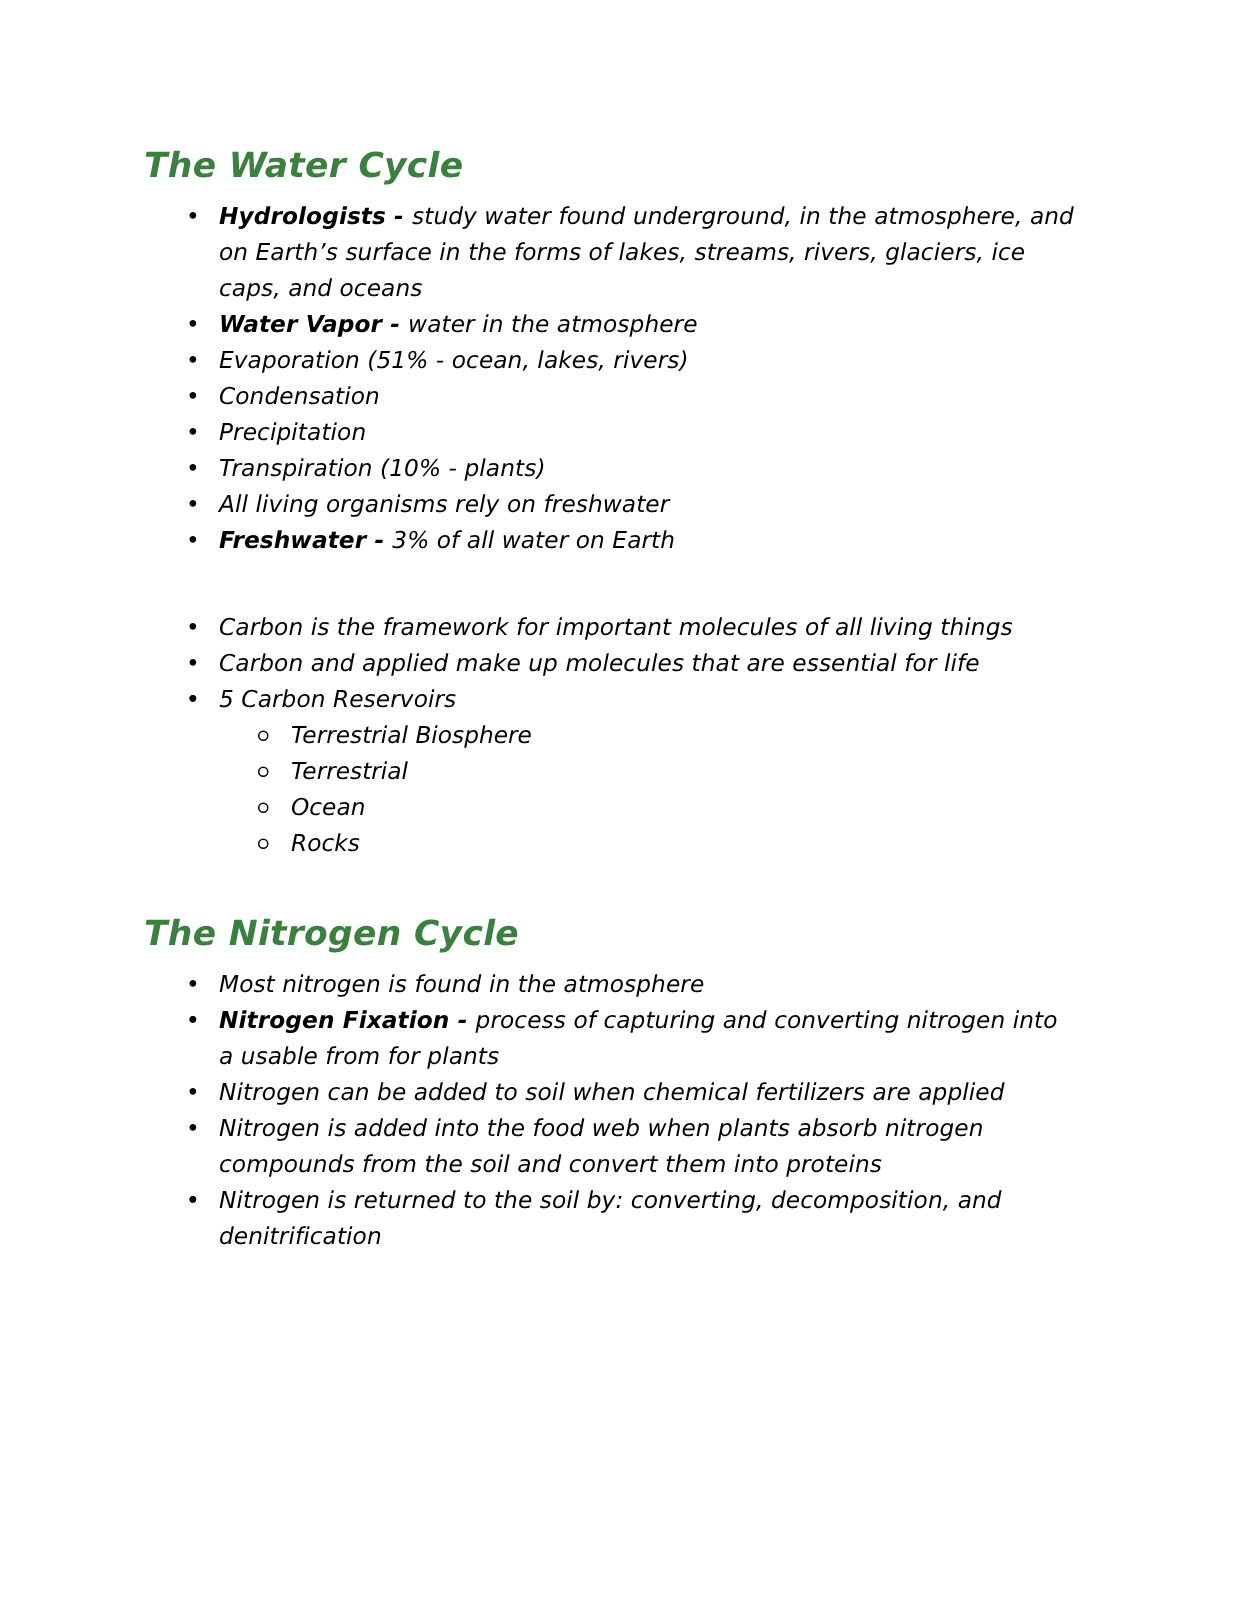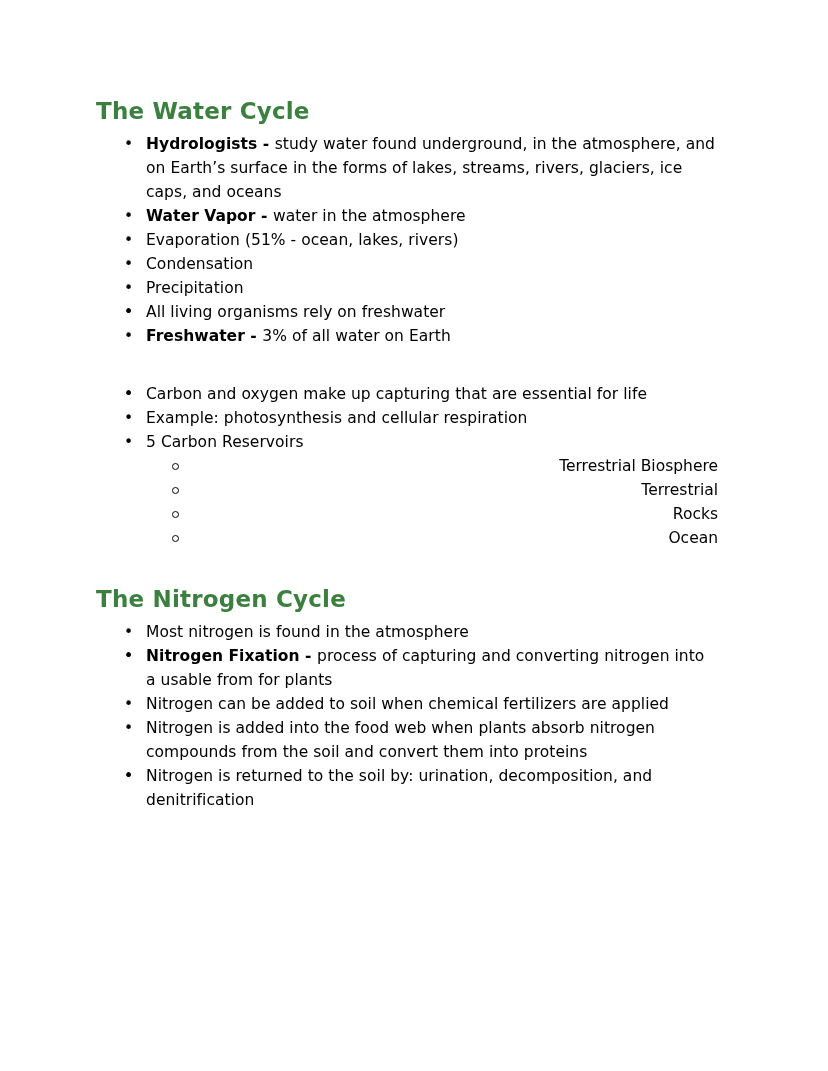--- a/index.html
+++ b/index.html
@@ -20,20 +20,21 @@
     position: relative;
     width: 828px;
     height: 1071px;
     background: #ffffff;
     box-sizing: border-box;
     padding: 96px 110px 0 96px;
   }
 
   .section {
     margin: 0 0 34px 0;
+    font-style: italic;
   }
   .section:last-child { margin-bottom: 0; }
 
   .section-heading {
     font-family: "DejaVu Sans", sans-serif;
     font-size: 23px;
     font-weight: bold;
     line-height: 30px;
     color: #3c8040;
     margin: 0 0 6px 0;
@@ -108,47 +109,47 @@
 <div class="page">
   <div id="sections-root">
       <div class="section">
         <div class="section-heading">The Water Cycle</div>
         <ul class="bullets">
           <li class="bullet"><span class="marker">•</span><span class="lead">Hydrologists</span><span class="dash"> - </span><span>study water found underground, in the atmosphere, and on Earth’s surface in the forms of lakes, streams, rivers, glaciers, ice caps, and oceans</span></li>
           <li class="bullet"><span class="marker">•</span><span class="lead">Water Vapor</span><span class="dash"> - </span><span>water in the atmosphere</span></li>
           <li class="bullet"><span class="marker">•</span><span>Evaporation (51% - ocean, lakes, rivers)</span></li>
           <li class="bullet"><span class="marker">•</span><span>Condensation</span></li>
           <li class="bullet"><span class="marker">•</span><span>Precipitation</span></li>
-          <li class="bullet"><span class="marker">•</span></li>
+          <li class="bullet"><span class="marker">•</span><span>Transpiration (10% - plants)</span></li>
           <li class="bullet"><span class="marker">•</span><span>All living organisms rely on freshwater</span></li>
           <li class="bullet"><span class="marker">•</span><span class="lead">Freshwater</span><span class="dash"> - </span><span>3% of all water on Earth</span></li>
         </ul>
       </div>
       <div class="section">
         <ul class="bullets">
+          <li class="bullet"><span class="marker">•</span><span>Carbon is the framework for important molecules of all living things</span></li>
+          <li class="bullet"><span class="marker">•</span><span>Carbon and applied make up molecules that are essential for life</span></li>
           <li class="bullet"><span class="marker">•</span></li>
-          <li class="bullet"><span class="marker">•</span><span>Carbon and oxygen make up capturing that are essential for life</span></li>
-          <li class="bullet"><span class="marker">•</span><span>Example: photosynthesis and cellular respiration</span></li>
           <li class="bullet"><span class="marker">•</span><span>5 Carbon Reservoirs</span></li>
-          <li style="list-style: none; text-align: right;">
+          <li style="list-style: none;">
             <ul class="subbullets">
               <li class="subbullet"><span class="marker-hollow"></span><span>Terrestrial Biosphere</span></li>
               <li class="subbullet"><span class="marker-hollow"></span><span>Terrestrial</span></li>
+              <li class="subbullet"><span class="marker-hollow"></span><span>Ocean</span></li>
               <li class="subbullet"><span class="marker-hollow"></span><span>Rocks</span></li>
-              <li class="subbullet"><span class="marker-hollow"></span><span>Ocean</span></li>
             </ul>
           </li>
         </ul>
       </div>
       <div class="section">
         <div class="section-heading">The Nitrogen Cycle</div>
         <ul class="bullets">
           <li class="bullet"><span class="marker">•</span><span>Most nitrogen is found in the atmosphere</span></li>
           <li class="bullet"><span class="marker">•</span></li>
           <li class="bullet"><span class="marker">•</span><span class="lead">Nitrogen Fixation</span><span class="dash"> - </span><span>process of capturing and converting nitrogen into a usable from for plants</span></li>
           <li class="bullet"><span class="marker">•</span><span>Nitrogen can be added to soil when chemical fertilizers are applied</span></li>
           <li class="bullet"><span class="marker">•</span><span>Nitrogen is added into the food web when plants absorb nitrogen compounds from the soil and convert them into proteins</span></li>
           <li class="bullet"><span class="marker">•</span></li>
-          <li class="bullet"><span class="marker">•</span><span>Nitrogen is returned to the soil by: urination, decomposition, and denitrification</span></li>
+          <li class="bullet"><span class="marker">•</span><span>Nitrogen is returned to the soil by: converting, decomposition, and denitrification</span></li>
         </ul>
       </div>
     </div>
 </div>
 
 </body></html>

